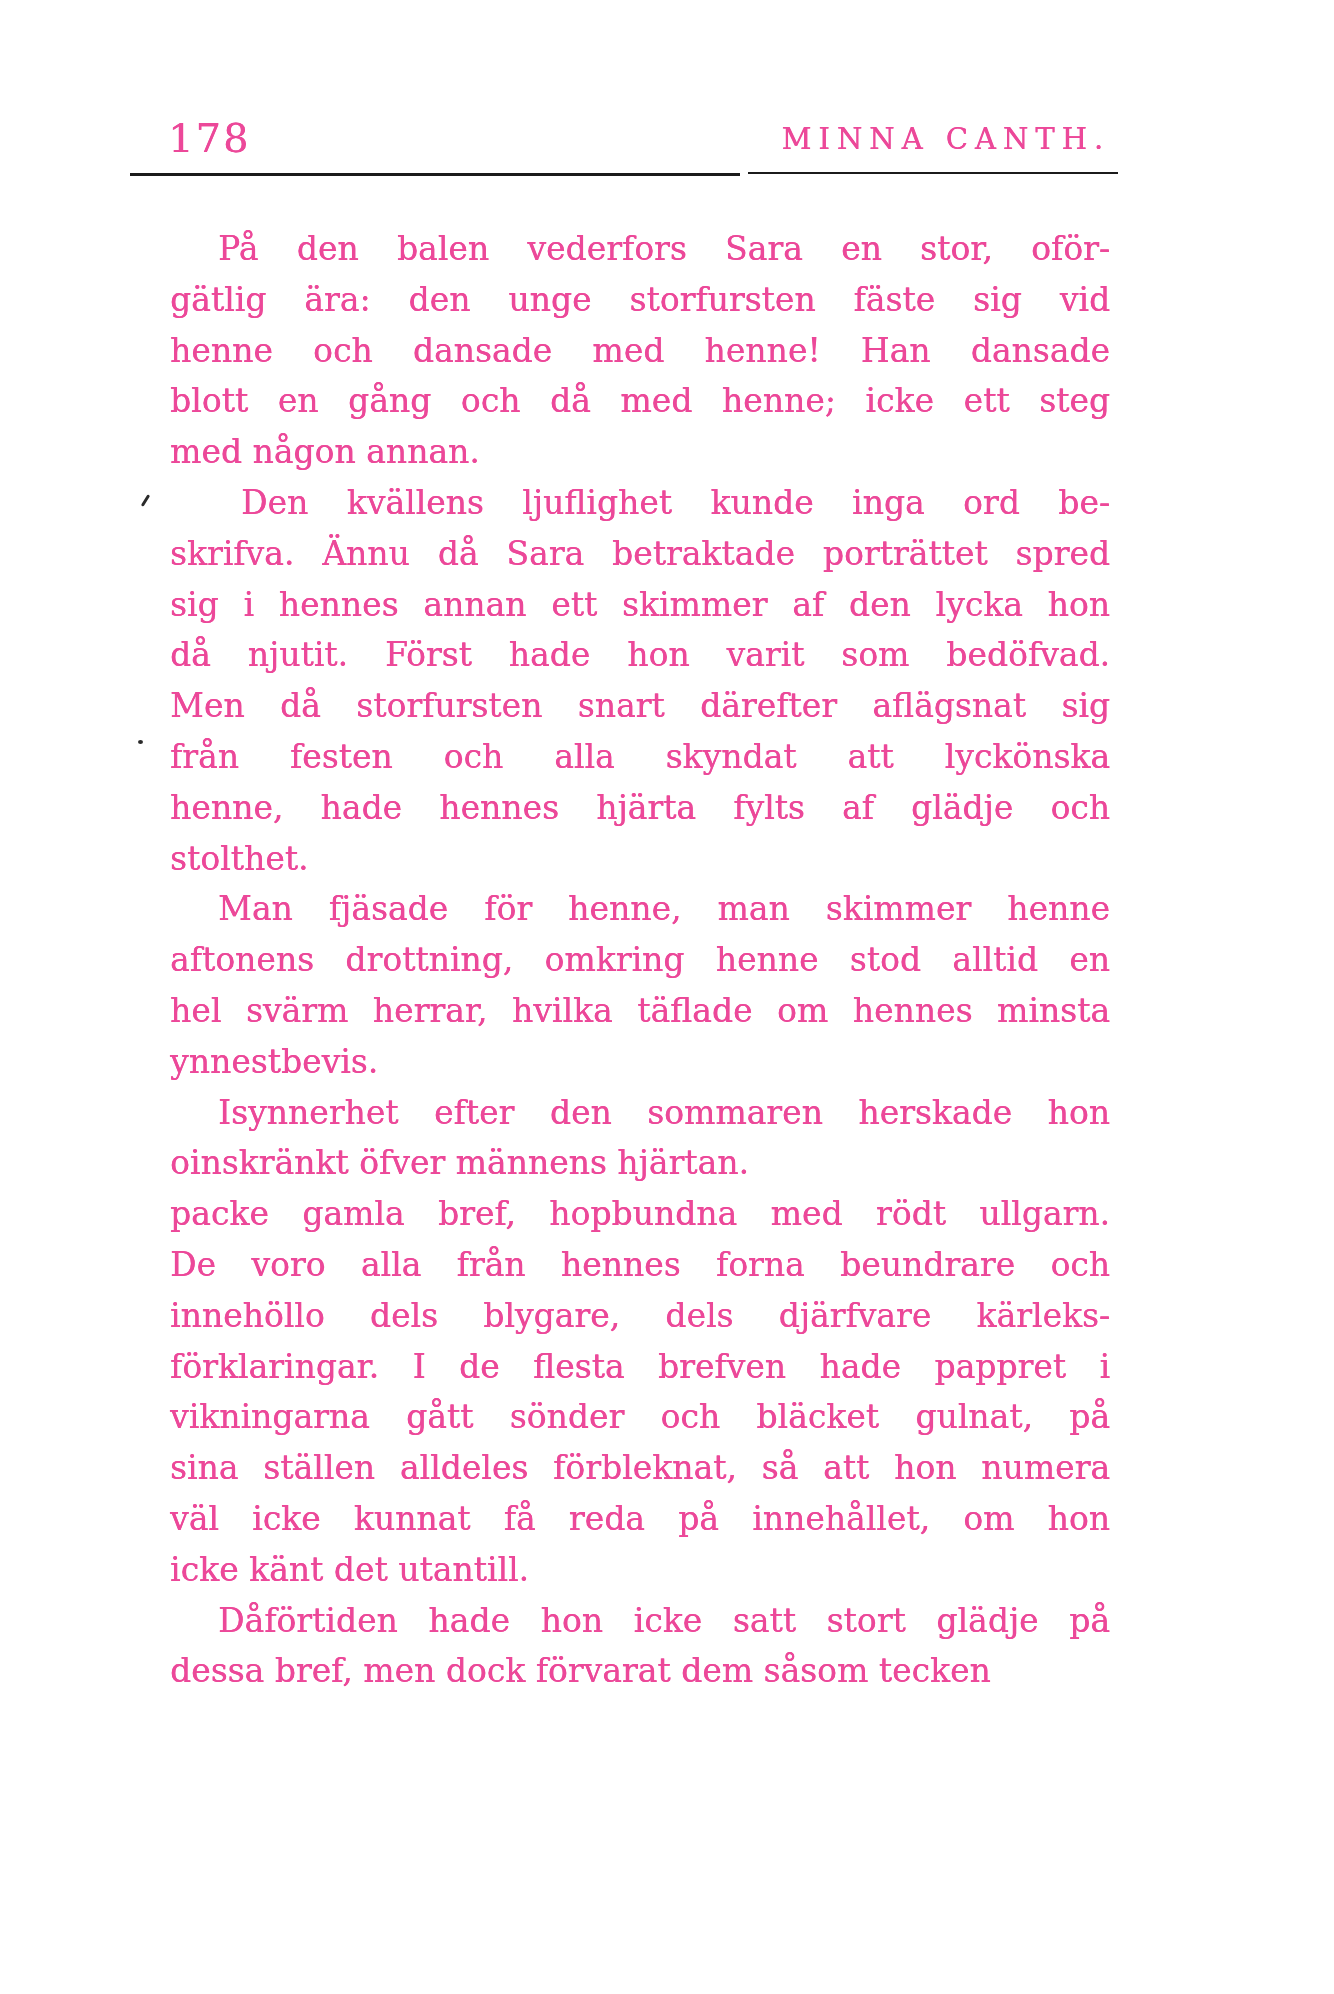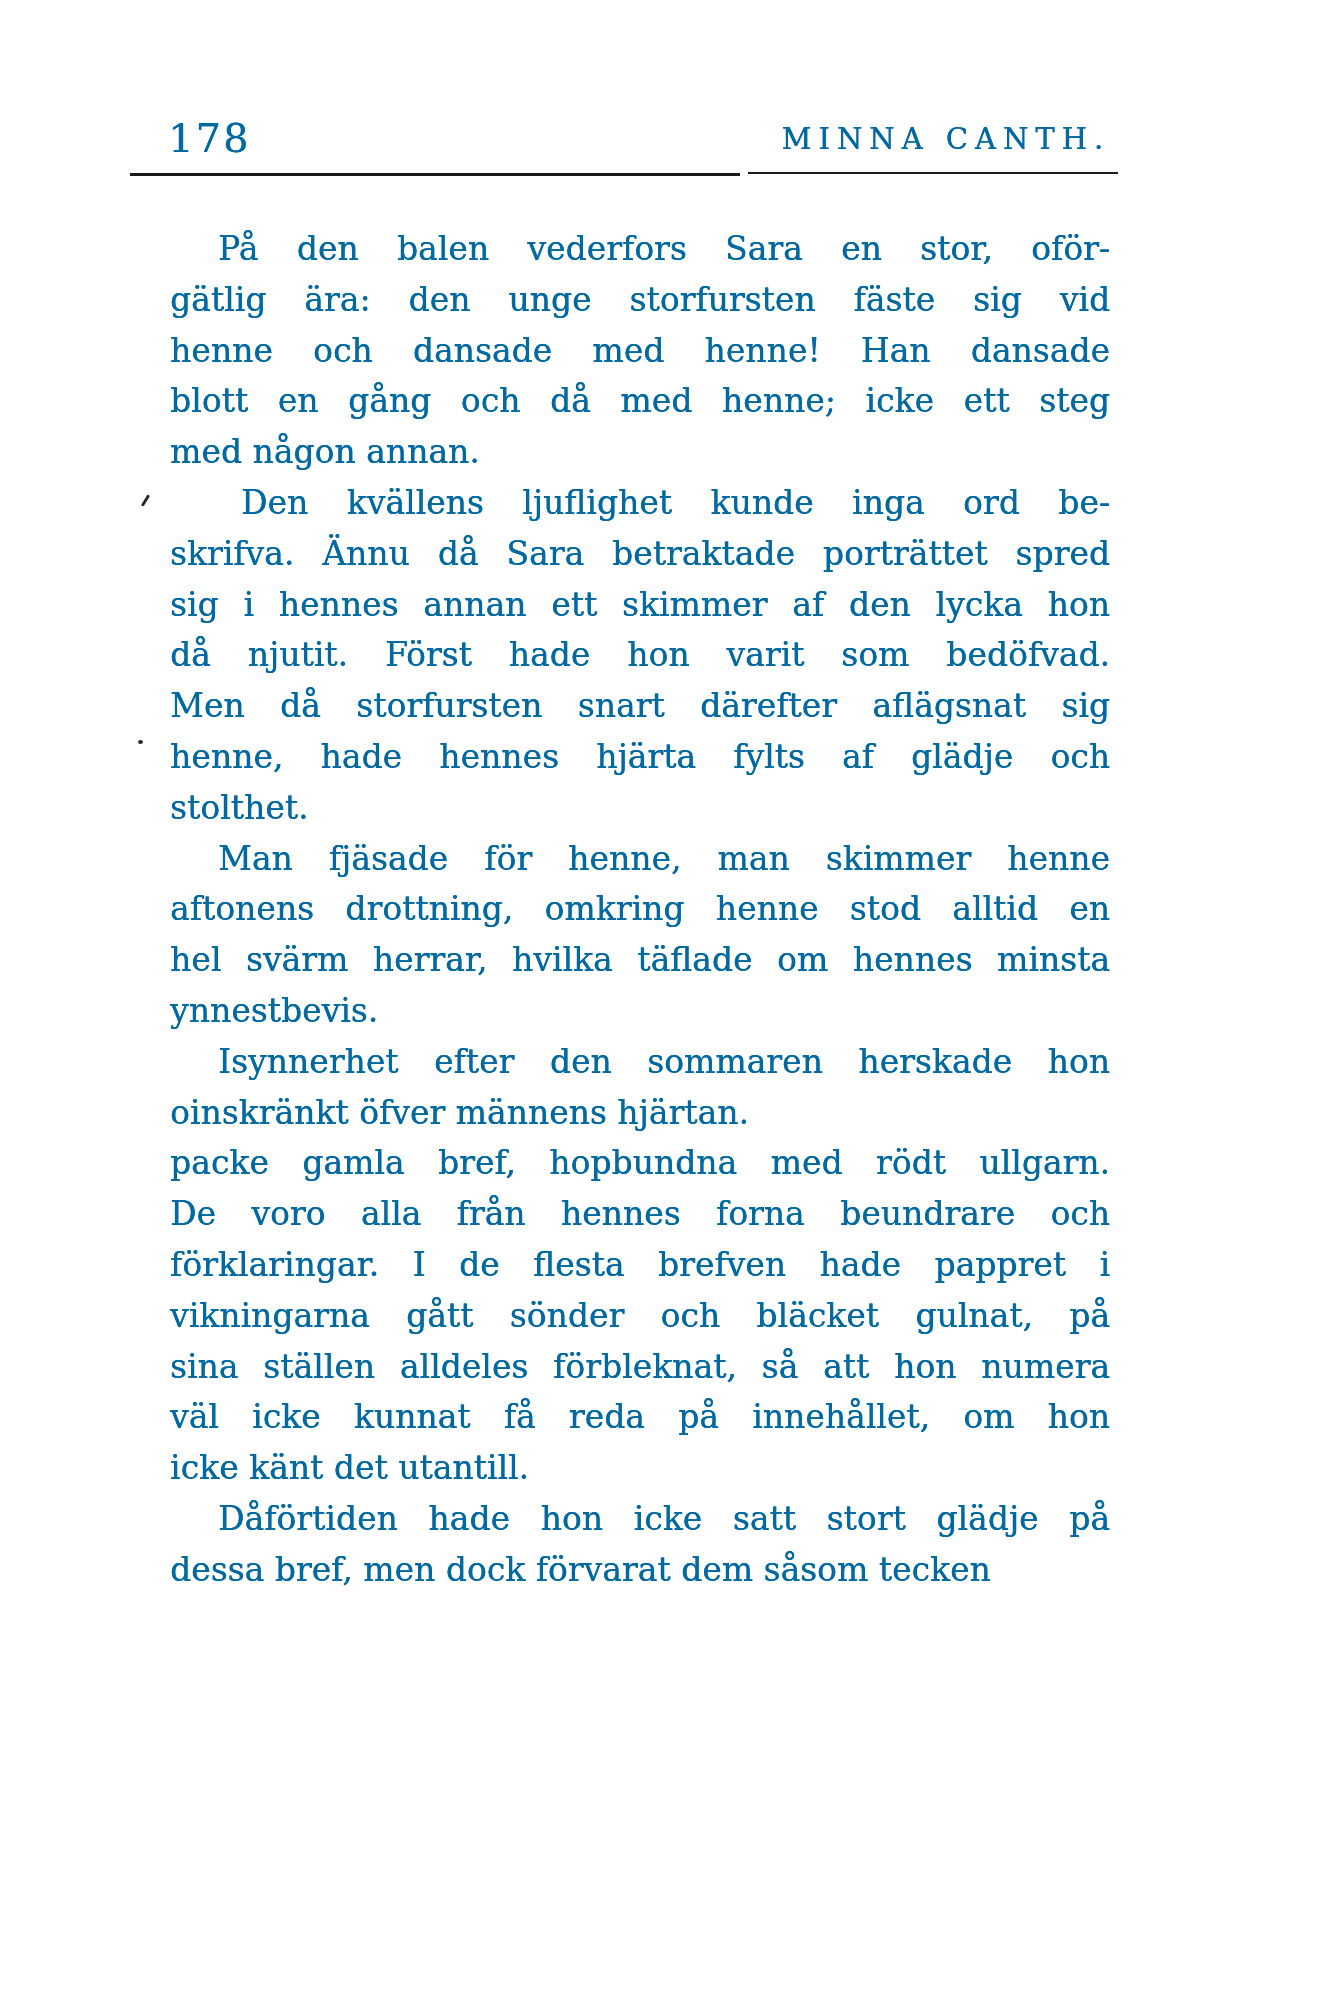--- a/index.html
+++ b/index.html
@@ -7,21 +7,21 @@
     padding: 0;
     background: #e8e8e8;
   }
   .page {
     position: relative;
     width: 1334px;
     height: 1994px;
     background: #ffffff;
     overflow: hidden;
     font-family: "DejaVu Serif", "Liberation Serif", serif;
-    color: #0369a1;
+    color: #ec4899;
   }
   
   .page-number {
     position: absolute;
     left: 168px;
     top: 116px;
     font-size: 40px;
     line-height: 44px;
     letter-spacing: 2px;
     text-shadow: 0.4px 0 0 currentColor;
@@ -100,30 +100,32 @@
       <div class="line indent1">På den balen vederfors Sara en stor, oför-</div>
       <div class="line">gätlig ära: den unge storfursten fäste sig vid</div>
       <div class="line">henne och dansade med henne! Han dansade</div>
       <div class="line">blott en gång och då med henne; icke ett steg</div>
       <div class="line parend">med någon annan.</div>
       <div class="line indent2">Den kvällens ljuflighet kunde inga ord be-</div>
       <div class="line">skrifva. Ännu då Sara betraktade porträttet spred</div>
       <div class="line">sig i hennes annan ett skimmer af den lycka hon</div>
       <div class="line">då njutit. Först hade hon varit som bedöfvad.</div>
       <div class="line">Men då storfursten snart därefter aflägsnat sig</div>
+      <div class="line">från festen och alla skyndat att lyckönska</div>
       <div class="line">henne, hade hennes hjärta fylts af glädje och</div>
       <div class="line parend">stolthet.</div>
       <div class="line indent1">Man fjäsade för henne, man skimmer henne</div>
       <div class="line">aftonens drottning, omkring henne stod alltid en</div>
       <div class="line">hel svärm herrar, hvilka täflade om hennes minsta</div>
       <div class="line parend">ynnestbevis.</div>
       <div class="line indent1">Isynnerhet efter den sommaren herskade hon</div>
       <div class="line parend">oinskränkt öfver männens hjärtan.</div>
       <div class="line">packe gamla bref, hopbundna med rödt ullgarn.</div>
       <div class="line">De voro alla från hennes forna beundrare och</div>
+      <div class="line">innehöllo dels blygare, dels djärfvare kärleks-</div>
       <div class="line">förklaringar. I de flesta brefven hade pappret i</div>
       <div class="line">vikningarna gått sönder och bläcket gulnat, på</div>
       <div class="line">sina ställen alldeles förbleknat, så att hon numera</div>
       <div class="line">väl icke kunnat få reda på innehållet, om hon</div>
       <div class="line parend">icke känt det utantill.</div>
       <div class="line indent1">Dåförtiden hade hon icke satt stort glädje på</div>
       <div class="line parend">dessa bref, men dock förvarat dem såsom tecken</div>
     </div>
 
   <div class="speck-grave"></div>

